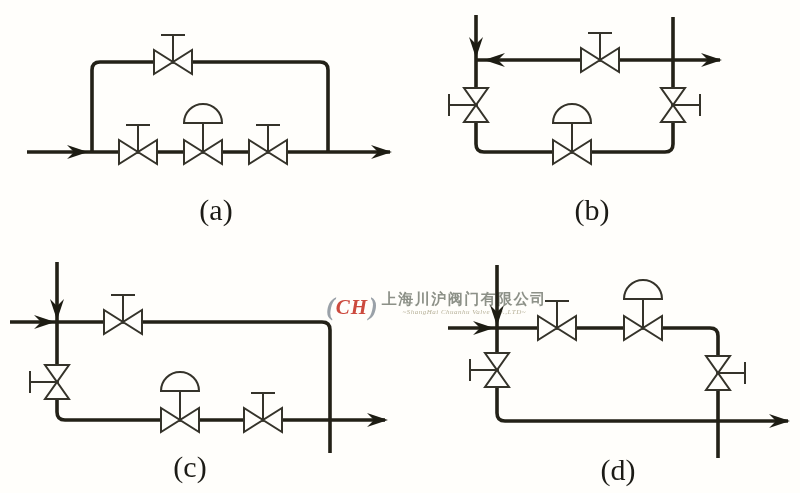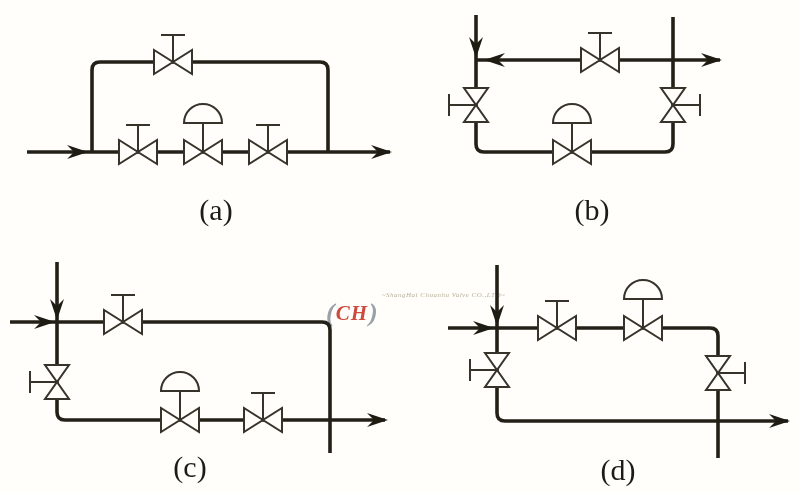--- a/index.html
+++ b/index.html
@@ -9,21 +9,21 @@
   }
   .watermark{
     position:absolute;left:326px;top:289px;z-index:1;
     display:flex;align-items:flex-start;gap:4px;white-space:nowrap;
   }
   .wm-logo{
     display:flex;align-items:center;font-style:italic;font-weight:bold;
     font-family:"Liberation Serif",serif;line-height:1;
   }
   .wm-paren{color:#9aa1a8;font-size:26px;font-weight:bold;transform:translateY(-1px);}
-  .wm-ch{color:#cc4a3e;font-size:21px;letter-spacing:1px;margin:14px 1px;}
+  .wm-ch{color:#cc4a3e;font-size:21px;letter-spacing:1px;margin:8px 1px;}
   .wm-text{display:flex;flex-direction:column;align-items:center;margin-top:2px;}
   .wm-cn{
     color:#8d9188;font-size:15px;font-weight:bold;letter-spacing:1.5px;
     font-family:"DejaVu Sans",sans-serif;line-height:1.1;
   }
   .wm-en{
     color:#b6b098;font-size:7px;font-style:italic;letter-spacing:.5px;
     line-height:1.2;font-family:"Liberation Serif",serif;
   }
   svg.fig{position:absolute;left:0;top:0;z-index:2;}
@@ -36,20 +36,21 @@
 
 <div class="stage">
 
   <div class="watermark">
     <span class="wm-logo">
       <span class="wm-paren">(</span>
       <span class="wm-ch">CH</span>
       <span class="wm-paren">)</span>
     </span>
     <span class="wm-text">
+      <span class="wm-cn">上海川沪阀门有限公司</span>
       <span class="wm-en">~ShangHai Chuanhu Valve CO.,LTD~</span>
     </span>
   </div>
 
   <svg class="fig" width="800" height="493" viewBox="0 0 800 493">
     <defs>
 
       <path id="arrow" d="M0,0 L-21,-7 L-14,0 L-21,7 Z" fill="#1d1c13" stroke="none"></path>
 
       <g id="gate-h" stroke="#35332a" stroke-width="2" fill="#fffefb">

